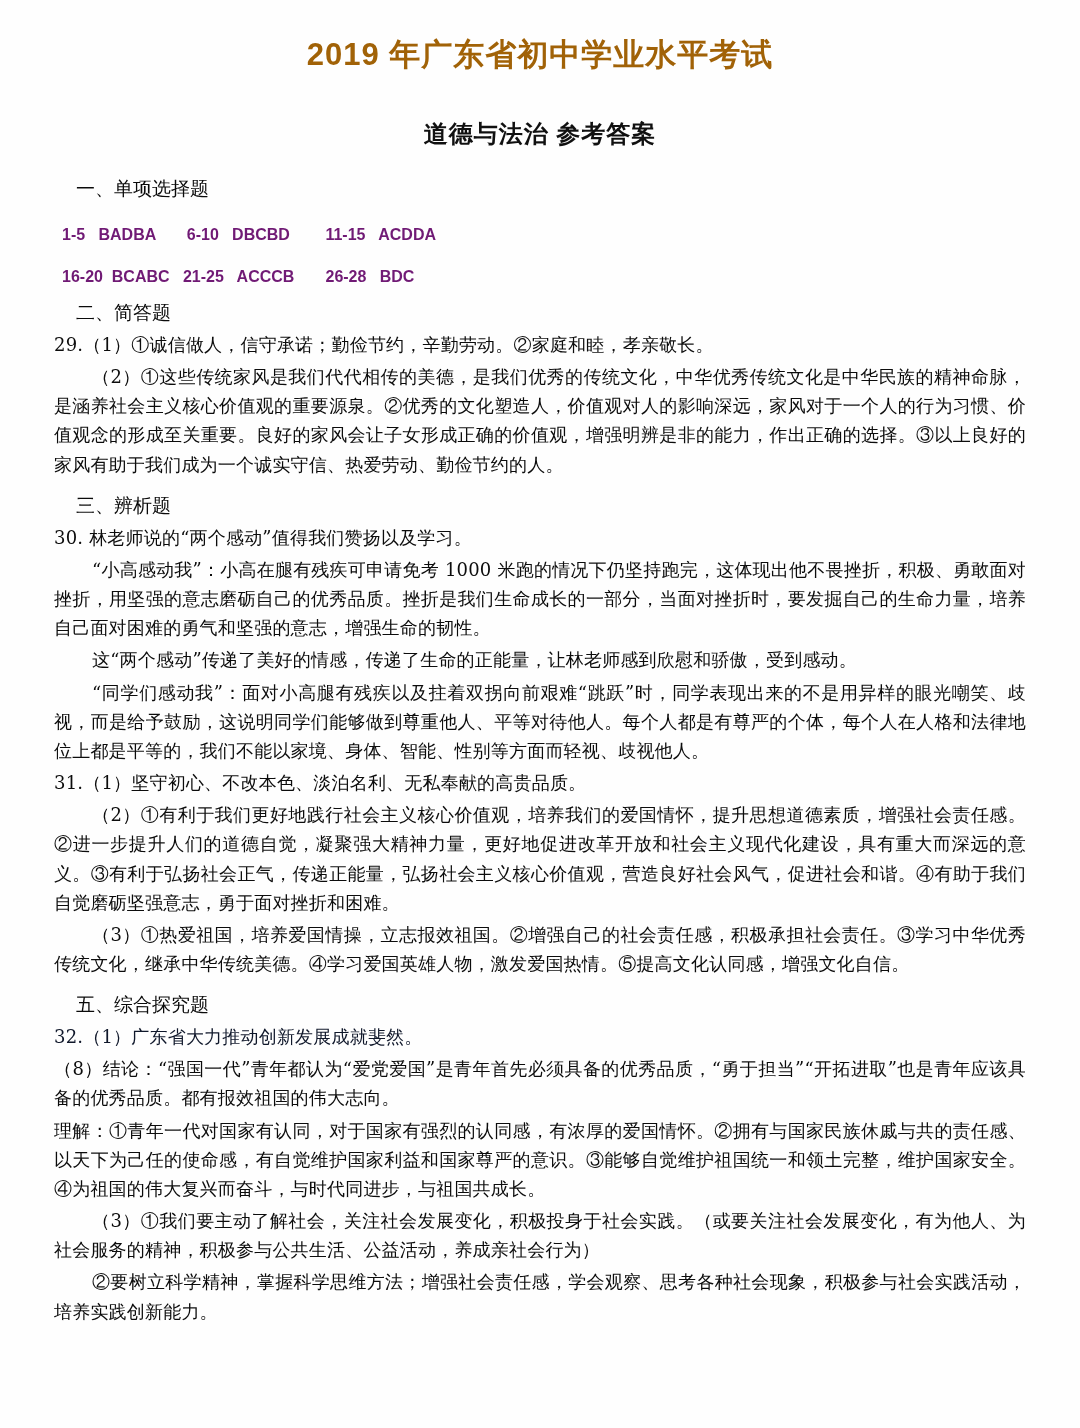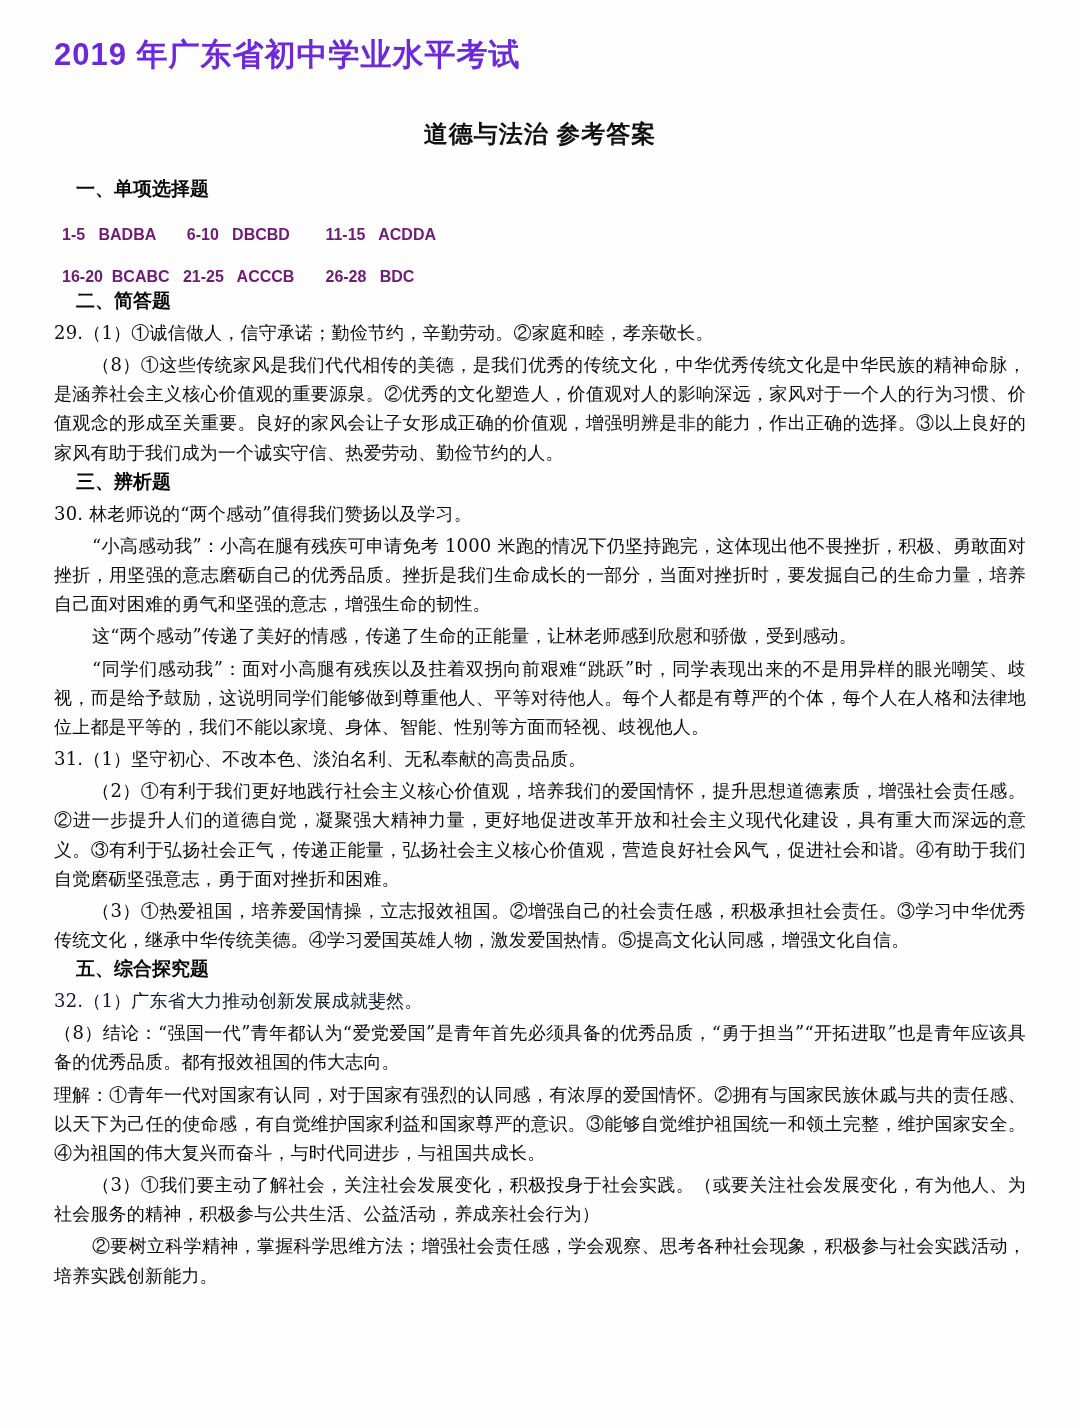--- a/index.html
+++ b/index.html
@@ -15,45 +15,46 @@
   }
   .page {
     position: relative;
     width: 1080px;
     min-height: 1428px;
     box-sizing: border-box;
     padding: 26px 54px 10px 54px;
     background: #fefefe;
   }
   .doc-title {
+    text-align: center;
     font-family: "Liberation Sans", sans-serif;
     font-weight: bold;
     font-size: 31px;
     letter-spacing: 1px;
     margin: 8px 0 0 0;
-    color: #6d28d9;
+    color: #a16207;
   }
   .doc-subtitle {
     text-align: center;
     font-family: "Liberation Sans", sans-serif;
     font-weight: bold;
     font-size: 24px;
     letter-spacing: 1px;
     margin: 42px 0 0 0;
     color: #101010;
   }
   .section-heading {
     font-family: "Liberation Sans", sans-serif;
-    font-weight: bold;
+    font-weight: normal;
     font-size: 19px;
     margin: 26px 0 4px 22px;
     color: #0a0a0a;
   }
   .section-heading.tight {
-    margin-top: 2px;
+    margin-top: 14px;
   }
   .mc-line {
     font-family: "Liberation Sans", sans-serif;
     font-weight: bold;
     font-size: 16px;
     margin: 24px 0 0 8px;
     color: #701a75;
     white-space: pre;
   }
   .para {
@@ -81,21 +82,21 @@
 
   <h1 class="doc-title">2019 年广东省初中学业水平考试</h1>
   <div class="doc-subtitle">道德与法治  参考答案</div>
 
   <div class="section-heading">一、单项选择题</div>
   <div class="mc-line">1-5   BADBA       6-10   DBCBD        11-15   ACDDA</div>
   <div class="mc-line">16-20  BCABC   21-25   ACCCB       26-28   BDC</div>
 
   <div class="section-heading tight">二、简答题</div>
   <p class="para noindent">29.（1）①诚信做人，信守承诺；勤俭节约，辛勤劳动。②家庭和睦，孝亲敬长。</p>
-  <p class="para indent">（8）①这些传统家风是我们代代相传的美德，是我们优秀的传统文化，中华优秀传统文化是中华民族的精神命脉，是涵养社会主义核心价值观的重要源泉。②优秀的文化塑造人，价值观对人的影响深远，家风对于一个人的行为习惯、价值观念的形成至关重要。良好的家风会让子女形成正确的价值观，增强明辨是非的能力，作出正确的选择。③以上良好的家风有助于我们成为一个诚实守信、热爱劳动、勤俭节约的人。</p>
+  <p class="para indent">（2）①这些传统家风是我们代代相传的美德，是我们优秀的传统文化，中华优秀传统文化是中华民族的精神命脉，是涵养社会主义核心价值观的重要源泉。②优秀的文化塑造人，价值观对人的影响深远，家风对于一个人的行为习惯、价值观念的形成至关重要。良好的家风会让子女形成正确的价值观，增强明辨是非的能力，作出正确的选择。③以上良好的家风有助于我们成为一个诚实守信、热爱劳动、勤俭节约的人。</p>
 
   <div class="section-heading tight">三、辨析题</div>
   <p class="para noindent">30. 林老师说的“两个感动”值得我们赞扬以及学习。</p>
   <p class="para indent">“小高感动我”：小高在腿有残疾可申请免考 1000 米跑的情况下仍坚持跑完，这体现出他不畏挫折，积极、勇敢面对挫折，用坚强的意志磨砺自己的优秀品质。挫折是我们生命成长的一部分，当面对挫折时，要发掘自己的生命力量，培养自己面对困难的勇气和坚强的意志，增强生命的韧性。</p>
   <p class="para indent">这“两个感动”传递了美好的情感，传递了生命的正能量，让林老师感到欣慰和骄傲，受到感动。</p>
   <p class="para indent">“同学们感动我”：面对小高腿有残疾以及拄着双拐向前艰难“跳跃”时，同学表现出来的不是用异样的眼光嘲笑、歧视，而是给予鼓励，这说明同学们能够做到尊重他人、平等对待他人。每个人都是有尊严的个体，每个人在人格和法律地位上都是平等的，我们不能以家境、身体、智能、性别等方面而轻视、歧视他人。</p>
 
   <p class="para noindent">31.（1）坚守初心、不改本色、淡泊名利、无私奉献的高贵品质。</p>
   <p class="para indent">（2）①有利于我们更好地践行社会主义核心价值观，培养我们的爱国情怀，提升思想道德素质，增强社会责任感。②进一步提升人们的道德自觉，凝聚强大精神力量，更好地促进改革开放和社会主义现代化建设，具有重大而深远的意义。③有利于弘扬社会正气，传递正能量，弘扬社会主义核心价值观，营造良好社会风气，促进社会和谐。④有助于我们自觉磨砺坚强意志，勇于面对挫折和困难。</p>
   <p class="para indent">（3）①热爱祖国，培养爱国情操，立志报效祖国。②增强自己的社会责任感，积极承担社会责任。③学习中华优秀传统文化，继承中华传统美德。④学习爱国英雄人物，激发爱国热情。⑤提高文化认同感，增强文化自信。</p>

